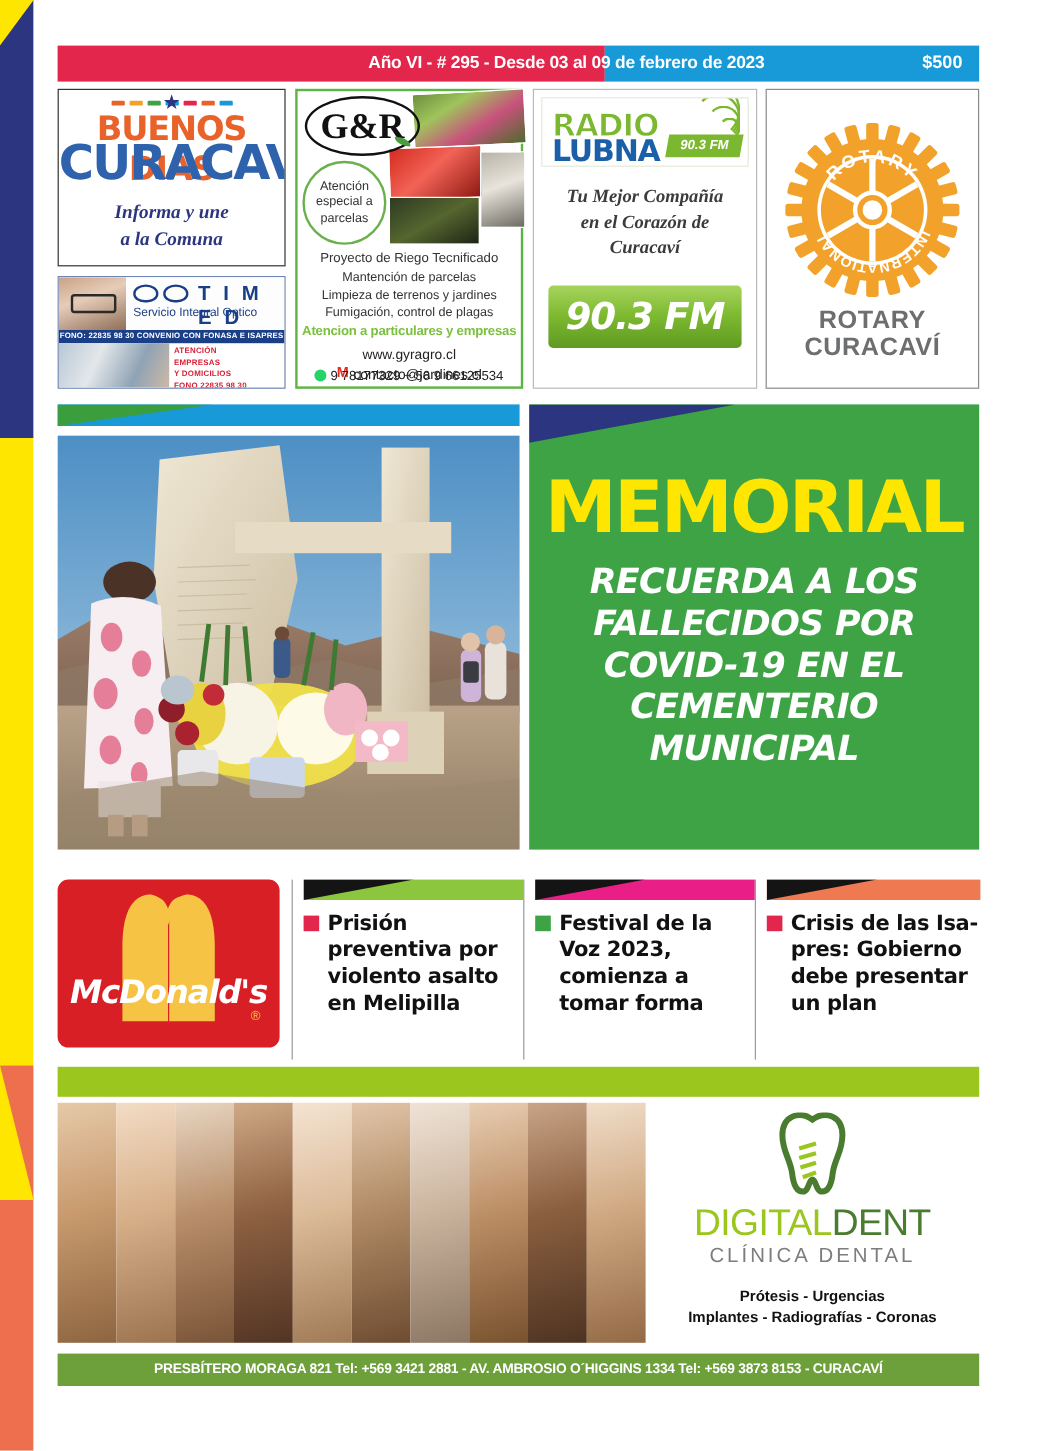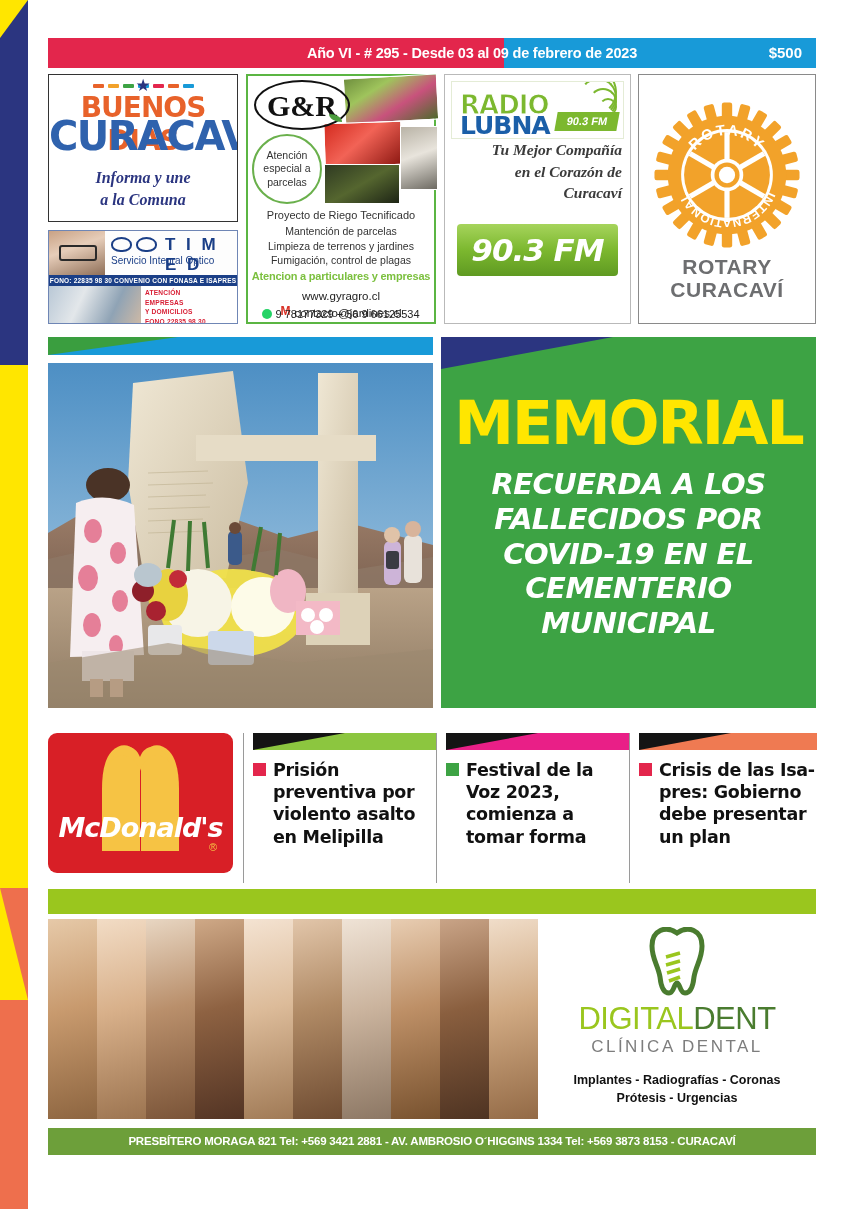--- a/index.html
+++ b/index.html
@@ -124,21 +124,21 @@
      color:#7cb82f;letter-spacing:-1px;font-family:"DejaVu Sans",sans-serif;
      -webkit-text-stroke:1px #fff;}
   .rl-lubna{position:absolute;left:8px;top:29px;font-size:25px;font-weight:bold;
      color:#1b5fa8;letter-spacing:-1px;font-family:"DejaVu Sans",sans-serif;}
   .rl-badge{position:absolute;left:104px;top:30px;width:62px;height:19px;
      background:#7cb82f;transform:skewX(-10deg);color:#fff;font-size:11px;
      font-weight:bold;line-height:19px;text-align:center;}
   .rl-waves{position:absolute;right:6px;top:4px;width:44px;height:30px;}
   .rl-waves i{position:absolute;right:0;bottom:0;border:2.5px solid #7cb82f;
      border-left-color:transparent;border-bottom-color:transparent;border-radius:50%;}
-  .rl-slogan{text-align:right;font-family:"Liberation Serif",serif;
+  .rl-slogan{margin-top:14px;text-align:center;font-family:"Liberation Serif",serif;
      font-style:italic;font-weight:bold;font-size:15.5px;color:#3b3b3b;line-height:1.4;
      padding:0 8px;}
   .rl-fm{margin:20px 12px 0 12px;height:52px;border-radius:4px;
      background:linear-gradient(180deg,#a6d45c 0%,#7cb82f 50%,#5f9a22 100%);
      display:flex;align-items:center;justify-content:center;
      color:#fff;font-size:31px;font-weight:bold;font-style:italic;
      font-family:"DejaVu Sans",sans-serif;letter-spacing:-1px;}
 
   
   .rot-wrap{height:100%;display:flex;flex-direction:column;align-items:center;
@@ -596,19 +596,19 @@
           <line x1="20" y1="30" x2="34" y2="26"></line>
           <line x1="20" y1="38" x2="34" y2="34"></line>
           <line x1="21" y1="46" x2="34" y2="42"></line>
           <line x1="23" y1="54" x2="34" y2="50"></line>
         </g>
       </svg>
     </div>
     <div class="dd-name"><span class="a">DIGITAL</span><span class="b">DENT</span></div>
     <div class="dd-sub">CLÍNICA DENTAL</div>
     <div class="dd-svc">
+      <div>Prótesis - Urgencias</div>
       <div>Implantes - Radiografías - Coronas</div>
-      <div>Prótesis - Urgencias</div>
     </div>
   </div>
 </div>
 
 <div class="bot-bar">PRESBÍTERO MORAGA 821 Tel: +569 3421 2881 - AV. AMBROSIO O´HIGGINS 1334 Tel: +569 3873 8153 - CURACAVÍ</div>
 
 </body></html>

